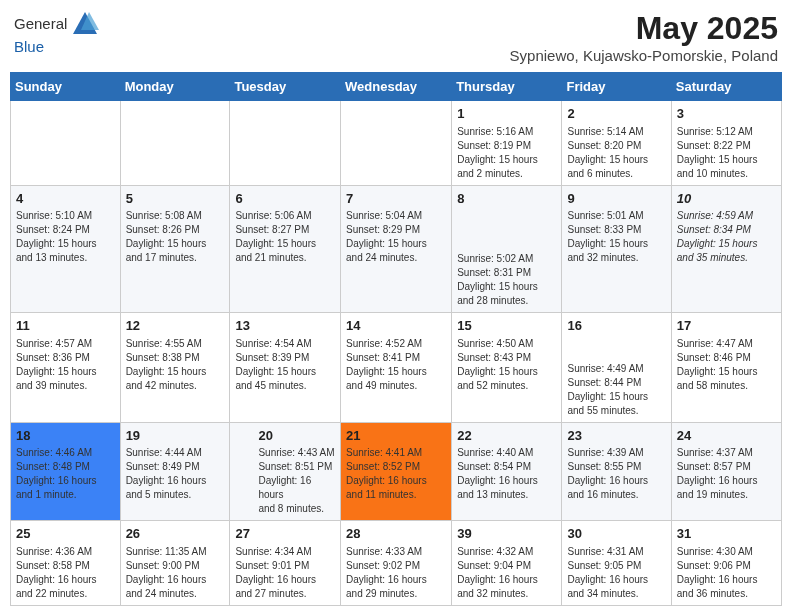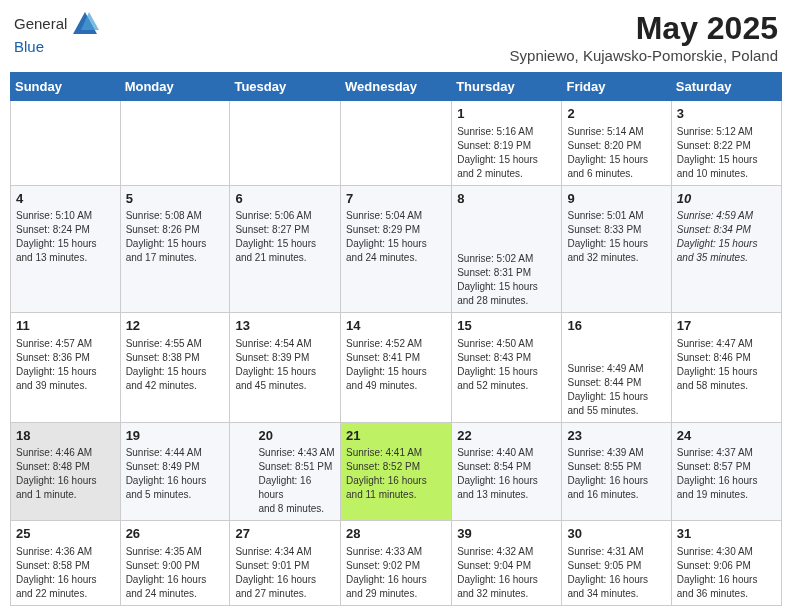--- a/index.html
+++ b/index.html
@@ -256,42 +256,42 @@
         </td>
         <td>
           <span class="day-num">17</span>
           <div class="day-info" style="white-space: pre-line;">Sunrise: 4:47 AM
 Sunset: 8:46 PM
 Daylight: 15 hours
 and 58 minutes.</div>
         </td>
       </tr>
       <tr style="background: rgb(245, 247, 250);">
-        <td style="background: #e5e5e5;">
+        <td style="background: #3b82f6;">
           <span class="day-num">18</span>
           <div class="day-info" style="white-space: pre-line;">Sunrise: 4:46 AM
 Sunset: 8:48 PM
 Daylight: 16 hours
 and 1 minute.</div>
         </td>
         <td style="background: rgb(245, 247, 250); margin-top: 36px;">
           <span class="day-num">19</span>
           <div class="day-info" style="white-space: pre-line;">Sunrise: 4:44 AM
 Sunset: 8:49 PM
 Daylight: 16 hours
 and 5 minutes.</div>
         </td>
         <td style="background: rgb(245, 247, 250); padding-left: 28px;">
           <span class="day-num">20</span>
           <div class="day-info" style="white-space: pre-line;">Sunrise: 4:43 AM
 Sunset: 8:51 PM
 Daylight: 16 hours
 and 8 minutes.</div>
         </td>
-        <td style="background: #bef264;">
+        <td style="background: #f97316;">
           <span class="day-num">21</span>
           <div class="day-info" style="white-space: pre-line;">Sunrise: 4:41 AM
 Sunset: 8:52 PM
 Daylight: 16 hours
 and 11 minutes.</div>
         </td>
         <td style="background: rgb(245, 247, 250);">
           <span class="day-num">22</span>
           <div class="day-info" style="white-space: pre-line;">Sunrise: 4:40 AM
 Sunset: 8:54 PM
@@ -316,21 +316,21 @@
       <tr>
         <td>
           <span class="day-num">25</span>
           <div class="day-info" style="white-space: pre-line;">Sunrise: 4:36 AM
 Sunset: 8:58 PM
 Daylight: 16 hours
 and 22 minutes.</div>
         </td>
         <td>
           <span class="day-num">26</span>
-          <div class="day-info" style="white-space: pre-line;">Sunrise: 4:35 AM
+          <div class="day-info" style="white-space: pre-line;">Sunrise: 11:35 AM
 Sunset: 9:00 PM
 Daylight: 16 hours
 and 24 minutes.</div>
         </td>
         <td>
           <span class="day-num">27</span>
           <div class="day-info" style="white-space: pre-line;">Sunrise: 4:34 AM
 Sunset: 9:01 PM
 Daylight: 16 hours
 and 27 minutes.</div>

